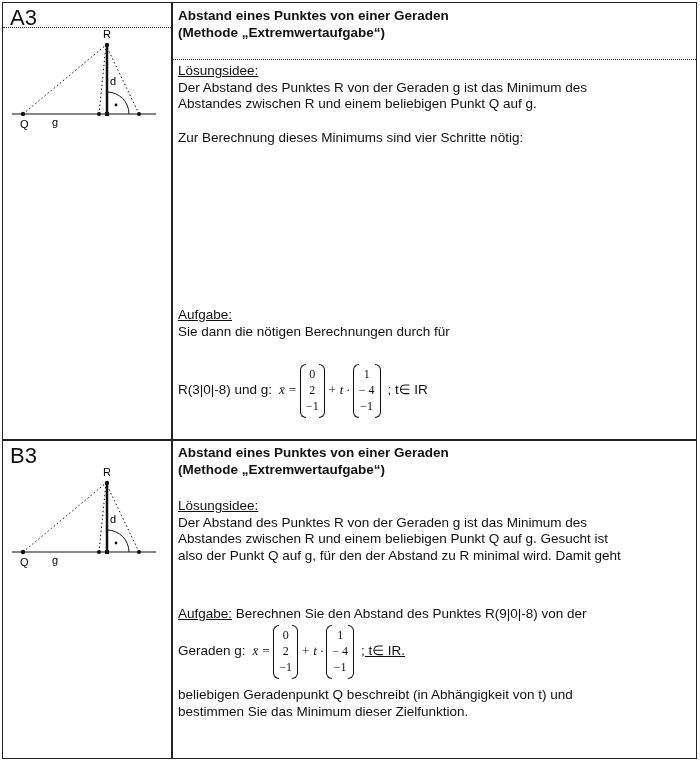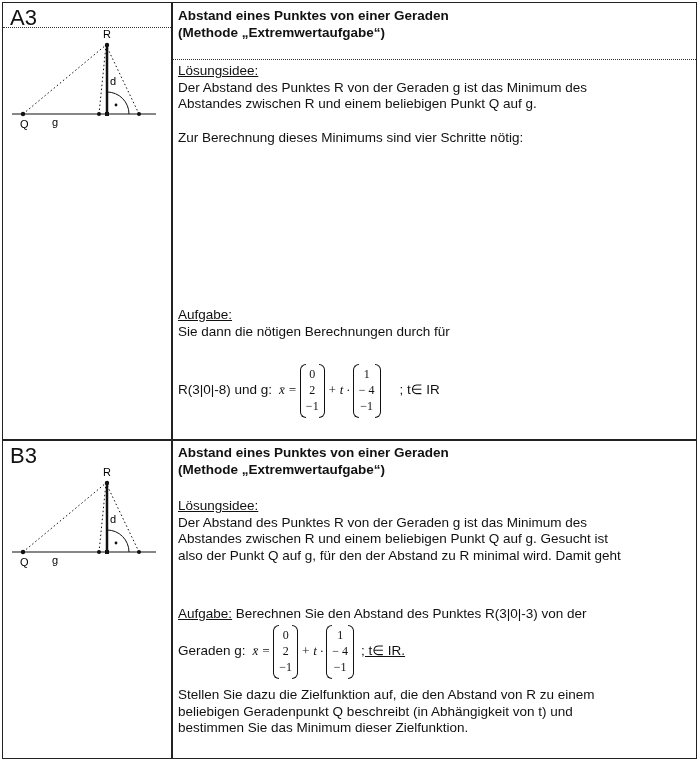--- a/index.html
+++ b/index.html
@@ -76,21 +76,21 @@
     <span>0</span>
       <span>2</span>
       <span>−1</span>
   </span>
   <span class="it">+ t ·</span>
   <span class="vec">
     <span>1</span>
       <span>− 4</span>
       <span>−1</span>
   </span>
-  <span style="margin-left:16px;">; t∈ IR</span>
+  <span style="margin-left:4px;">; t∈ IR</span>
 </div>
 
 <div class="label" style="left:10px; top:443px;">B3</div>
 
 <svg class="fig" style="left:0; top:463px;" width="168" height="110">
   <line x1="12" y1="89" x2="156" y2="89" stroke="#111" stroke-width="1.2"></line>
   <line x1="23" y1="89" x2="106" y2="20" stroke="#111" stroke-dasharray="1.5,2.5"></line>
   <line x1="99" y1="89" x2="106" y2="20" stroke="#111" stroke-dasharray="1.5,2.5"></line>
   <line x1="139" y1="89" x2="106" y2="20" stroke="#111" stroke-dasharray="1.5,2.5"></line>
   <line x1="107" y1="20" x2="107" y2="89" stroke="#111" stroke-width="2.5"></line>
@@ -113,37 +113,36 @@
 </div>
 
 <div class="text" style="left:178px; top:498px; width:515px;">
   <div class="u">Lösungsidee:</div>
   <div>Der Abstand des Punktes R von der Geraden g ist das Minimum des</div>
   <div>Abstandes zwischen R und einem beliebigen Punkt Q auf g. Gesucht ist</div>
   <div>also der Punkt Q auf g, für den der Abstand zu R minimal wird. Damit geht</div>
 </div>
 
 <div class="text" style="left:178px; top:606px; width:515px;">
-  <span class="u">Aufgabe:</span><span> Berechnen Sie den Abstand des Punktes R(3|0|-3) von der</span>
+  <span class="u">Aufgabe:</span><span> Berechnen Sie den Abstand des Punktes R(9|0|-8) von der</span>
 </div>
 
 <div class="mrow text" style="left:178px; top:625px;">
   <span>Geraden g:</span>
   <span class="it" style="margin-left:4px;">x̄ =</span>
   <span class="vec">
     <span>0</span>
       <span>2</span>
       <span>−1</span>
   </span>
   <span class="it">+ t ·</span>
   <span class="vec">
     <span>1</span>
       <span>− 4</span>
       <span>−1</span>
   </span>
   <span style="margin-left:4px;text-decoration:underline;">; t∈ IR.</span>
 </div>
 
 <div class="text" style="left:178px; top:687px; width:515px;">
-  <div>Stellen Sie dazu die Zielfunktion auf, die den Abstand von R zu einem</div>
   <div>beliebigen Geradenpunkt Q beschreibt (in Abhängigkeit von t) und</div>
   <div>bestimmen Sie das Minimum dieser Zielfunktion.</div>
 </div>
 
 </body></html>

